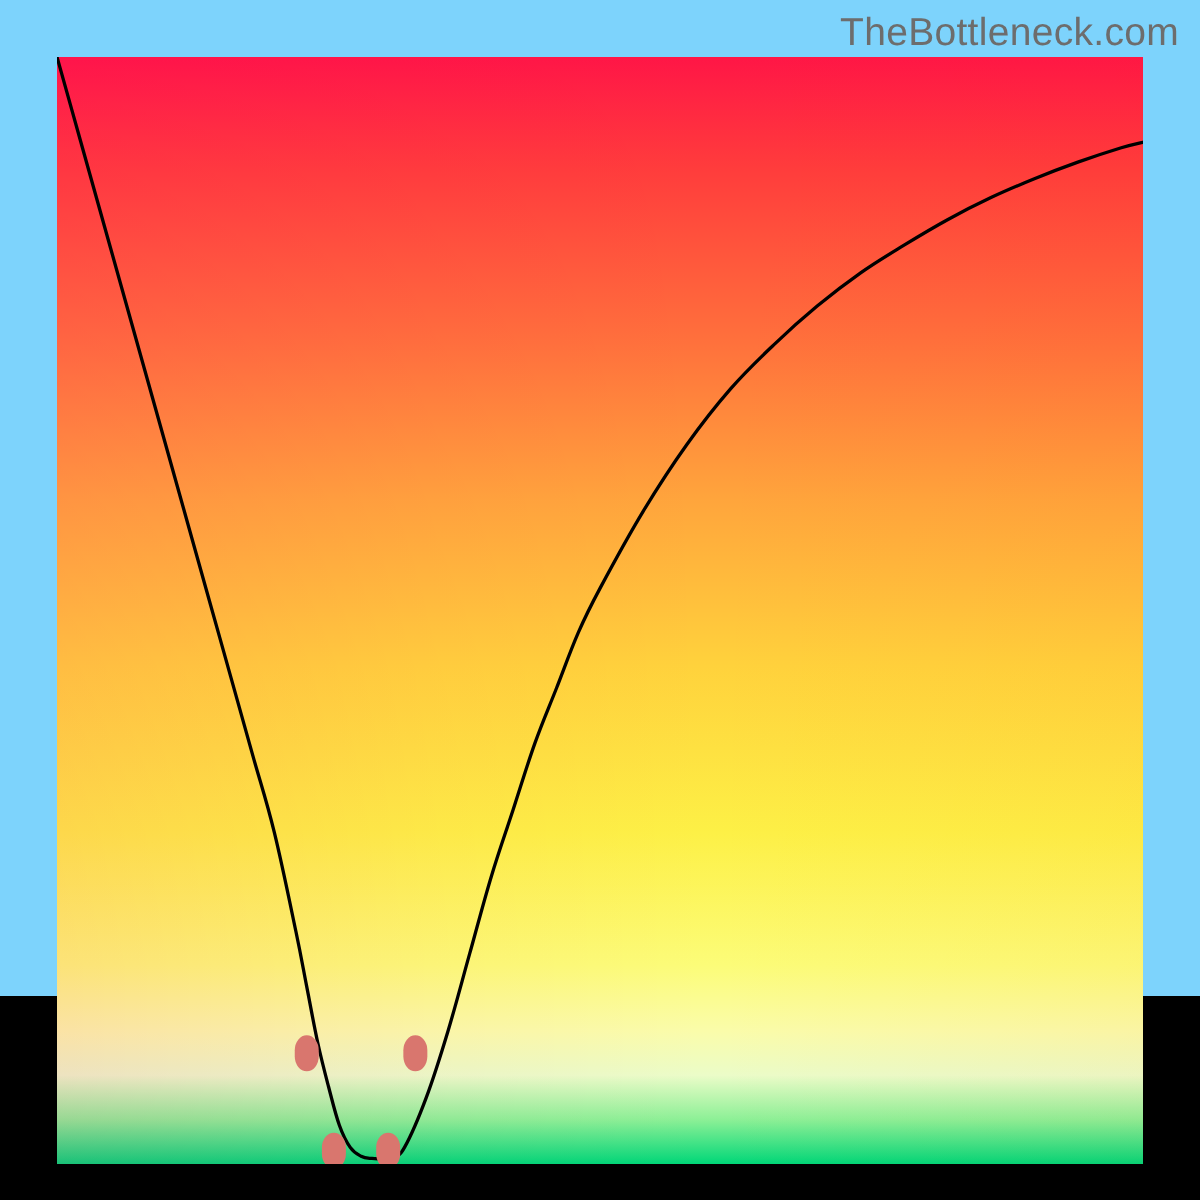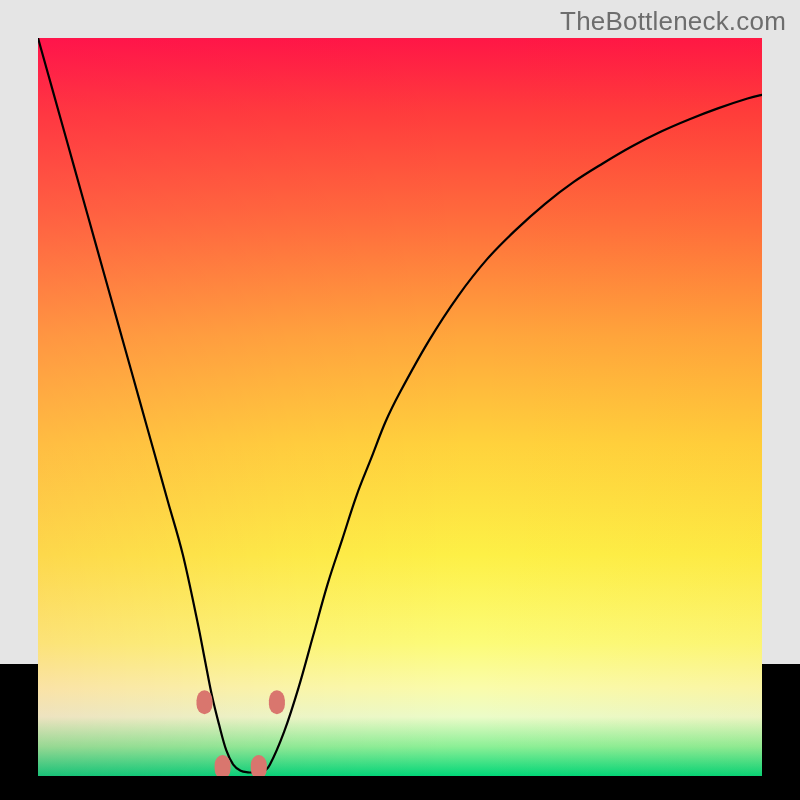--- a/index.html
+++ b/index.html
@@ -10,21 +10,21 @@
     background: #000;
     overflow: hidden;
     font-family: Arial, Helvetica, sans-serif;
   }
   .frame {
     position: absolute;
     left: 0;
     top: 0;
     width: 800px;
     height: 664px;
-    background: #e5e5e5;
+    background: #7dd3fc;
     text-align: right;
   }
   .plot {
     position: absolute;
     left: 38px;
     top: 38px;
     width: 724px;
     height: 738px;
     overflow: hidden;
   }

